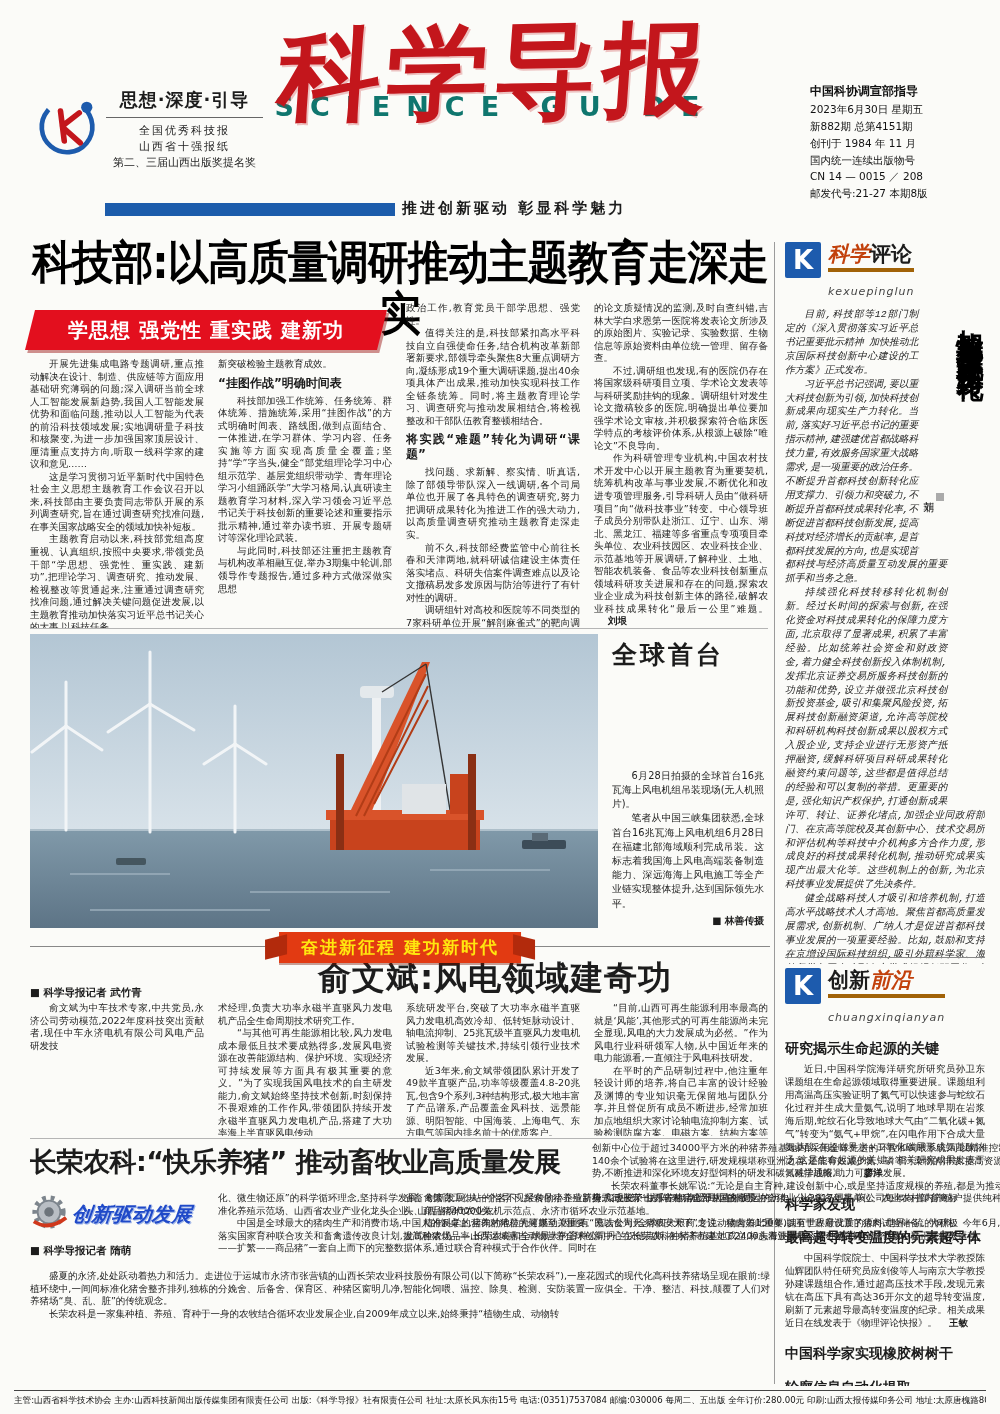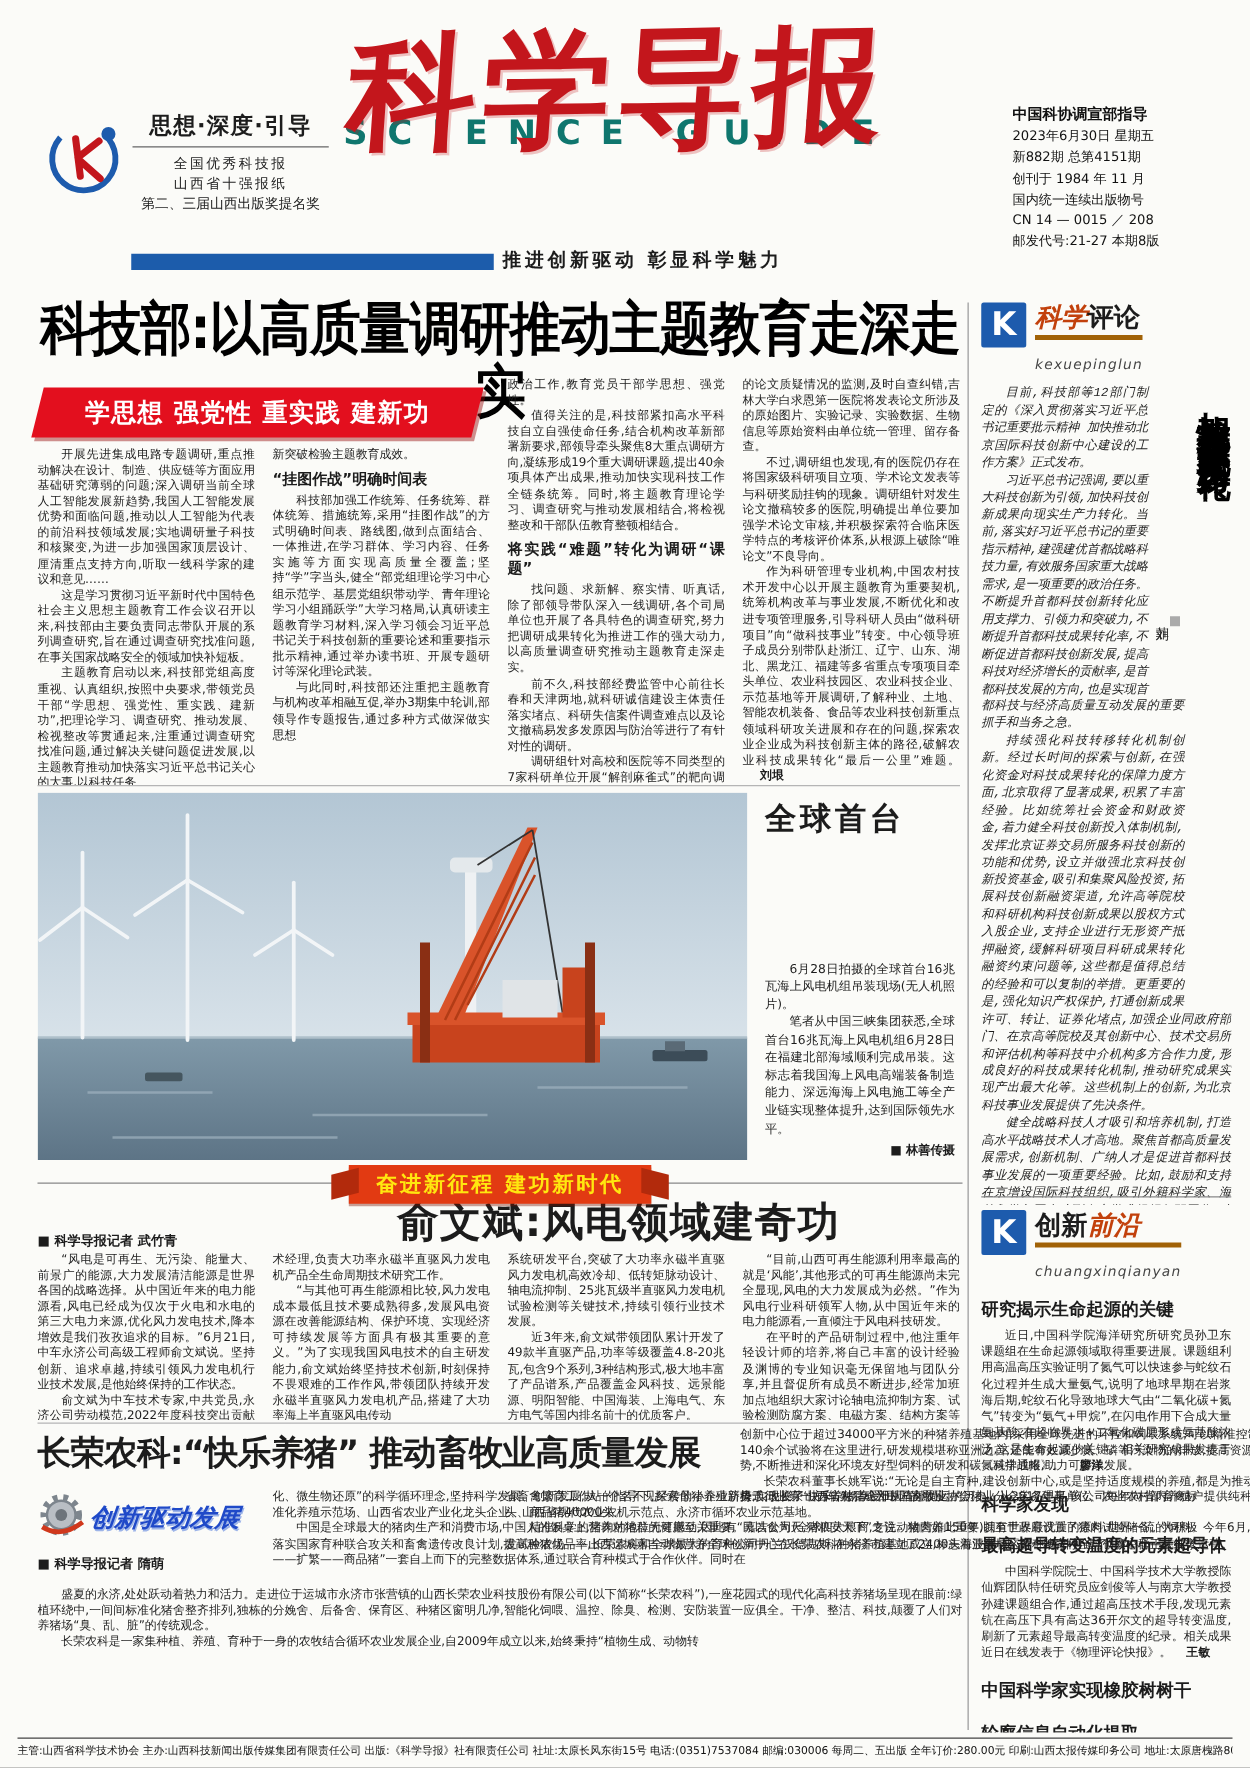--- a/index.html
+++ b/index.html
@@ -254,21 +254,20 @@
     </div>
   </div>
 
   <div class="yu">
     <div class="yu-line"></div>
     <div class="ribbon">奋进新征程 建功新时代</div>
     <div class="yu-byline">■ 科学导报记者 武竹青</div>
     <div class="yu-headline">俞文斌:风电领域建奇功</div>
     <div class="yu-cols">
       <div class="col">
-        <p>“风电是可再生、无污染、能量大、前景广的能源,大力发展清洁能源是世界各国的战略选择。从中国近年来的电力能源看,风电已经成为仅次于火电和水电的第三大电力来源,优化风力发电技术,降本增效是我们孜孜追求的目标。”6月21日,中车永济公司高级工程师俞文斌说。坚持创新、追求卓越,持续引领风力发电机行业技术发展,是他始终保持的工作状态。</p>
         <p>俞文斌为中车技术专家,中共党员,永济公司劳动模范,2022年度科技突出贡献者,现任中车永济电机有限公司风电产品研发技</p>
       </div>
       <div class="col">
         <p style="text-indent:0">术经理,负责大功率永磁半直驱风力发电机产品全生命周期技术研究工作。</p>
         <p>“与其他可再生能源相比较,风力发电成本最低且技术要成熟得多,发展风电资源在改善能源结构、保护环境、实现经济可持续发展等方面具有极其重要的意义。”为了实现我国风电技术的自主研发能力,俞文斌始终坚持技术创新,时刻保持不畏艰难的工作作风,带领团队持续开发永磁半直驱风力发电机产品,搭建了大功率海上半直驱风电传动</p>
       </div>
       <div class="col">
         <p style="text-indent:0">系统研发平台,突破了大功率永磁半直驱风力发电机高效冷却、低转矩脉动设计、轴电流抑制、25兆瓦级半直驱风力发电机试验检测等关键技术,持续引领行业技术发展。</p>
         <p>近3年来,俞文斌带领团队累计开发了49款半直驱产品,功率等级覆盖4.8-20兆瓦,包含9个系列,3种结构形式,极大地丰富了产品谱系,产品覆盖金风科技、远景能源、明阳智能、中国海装、上海电气、东方电气等国内排名前十的优质客户。</p>
       </div>

